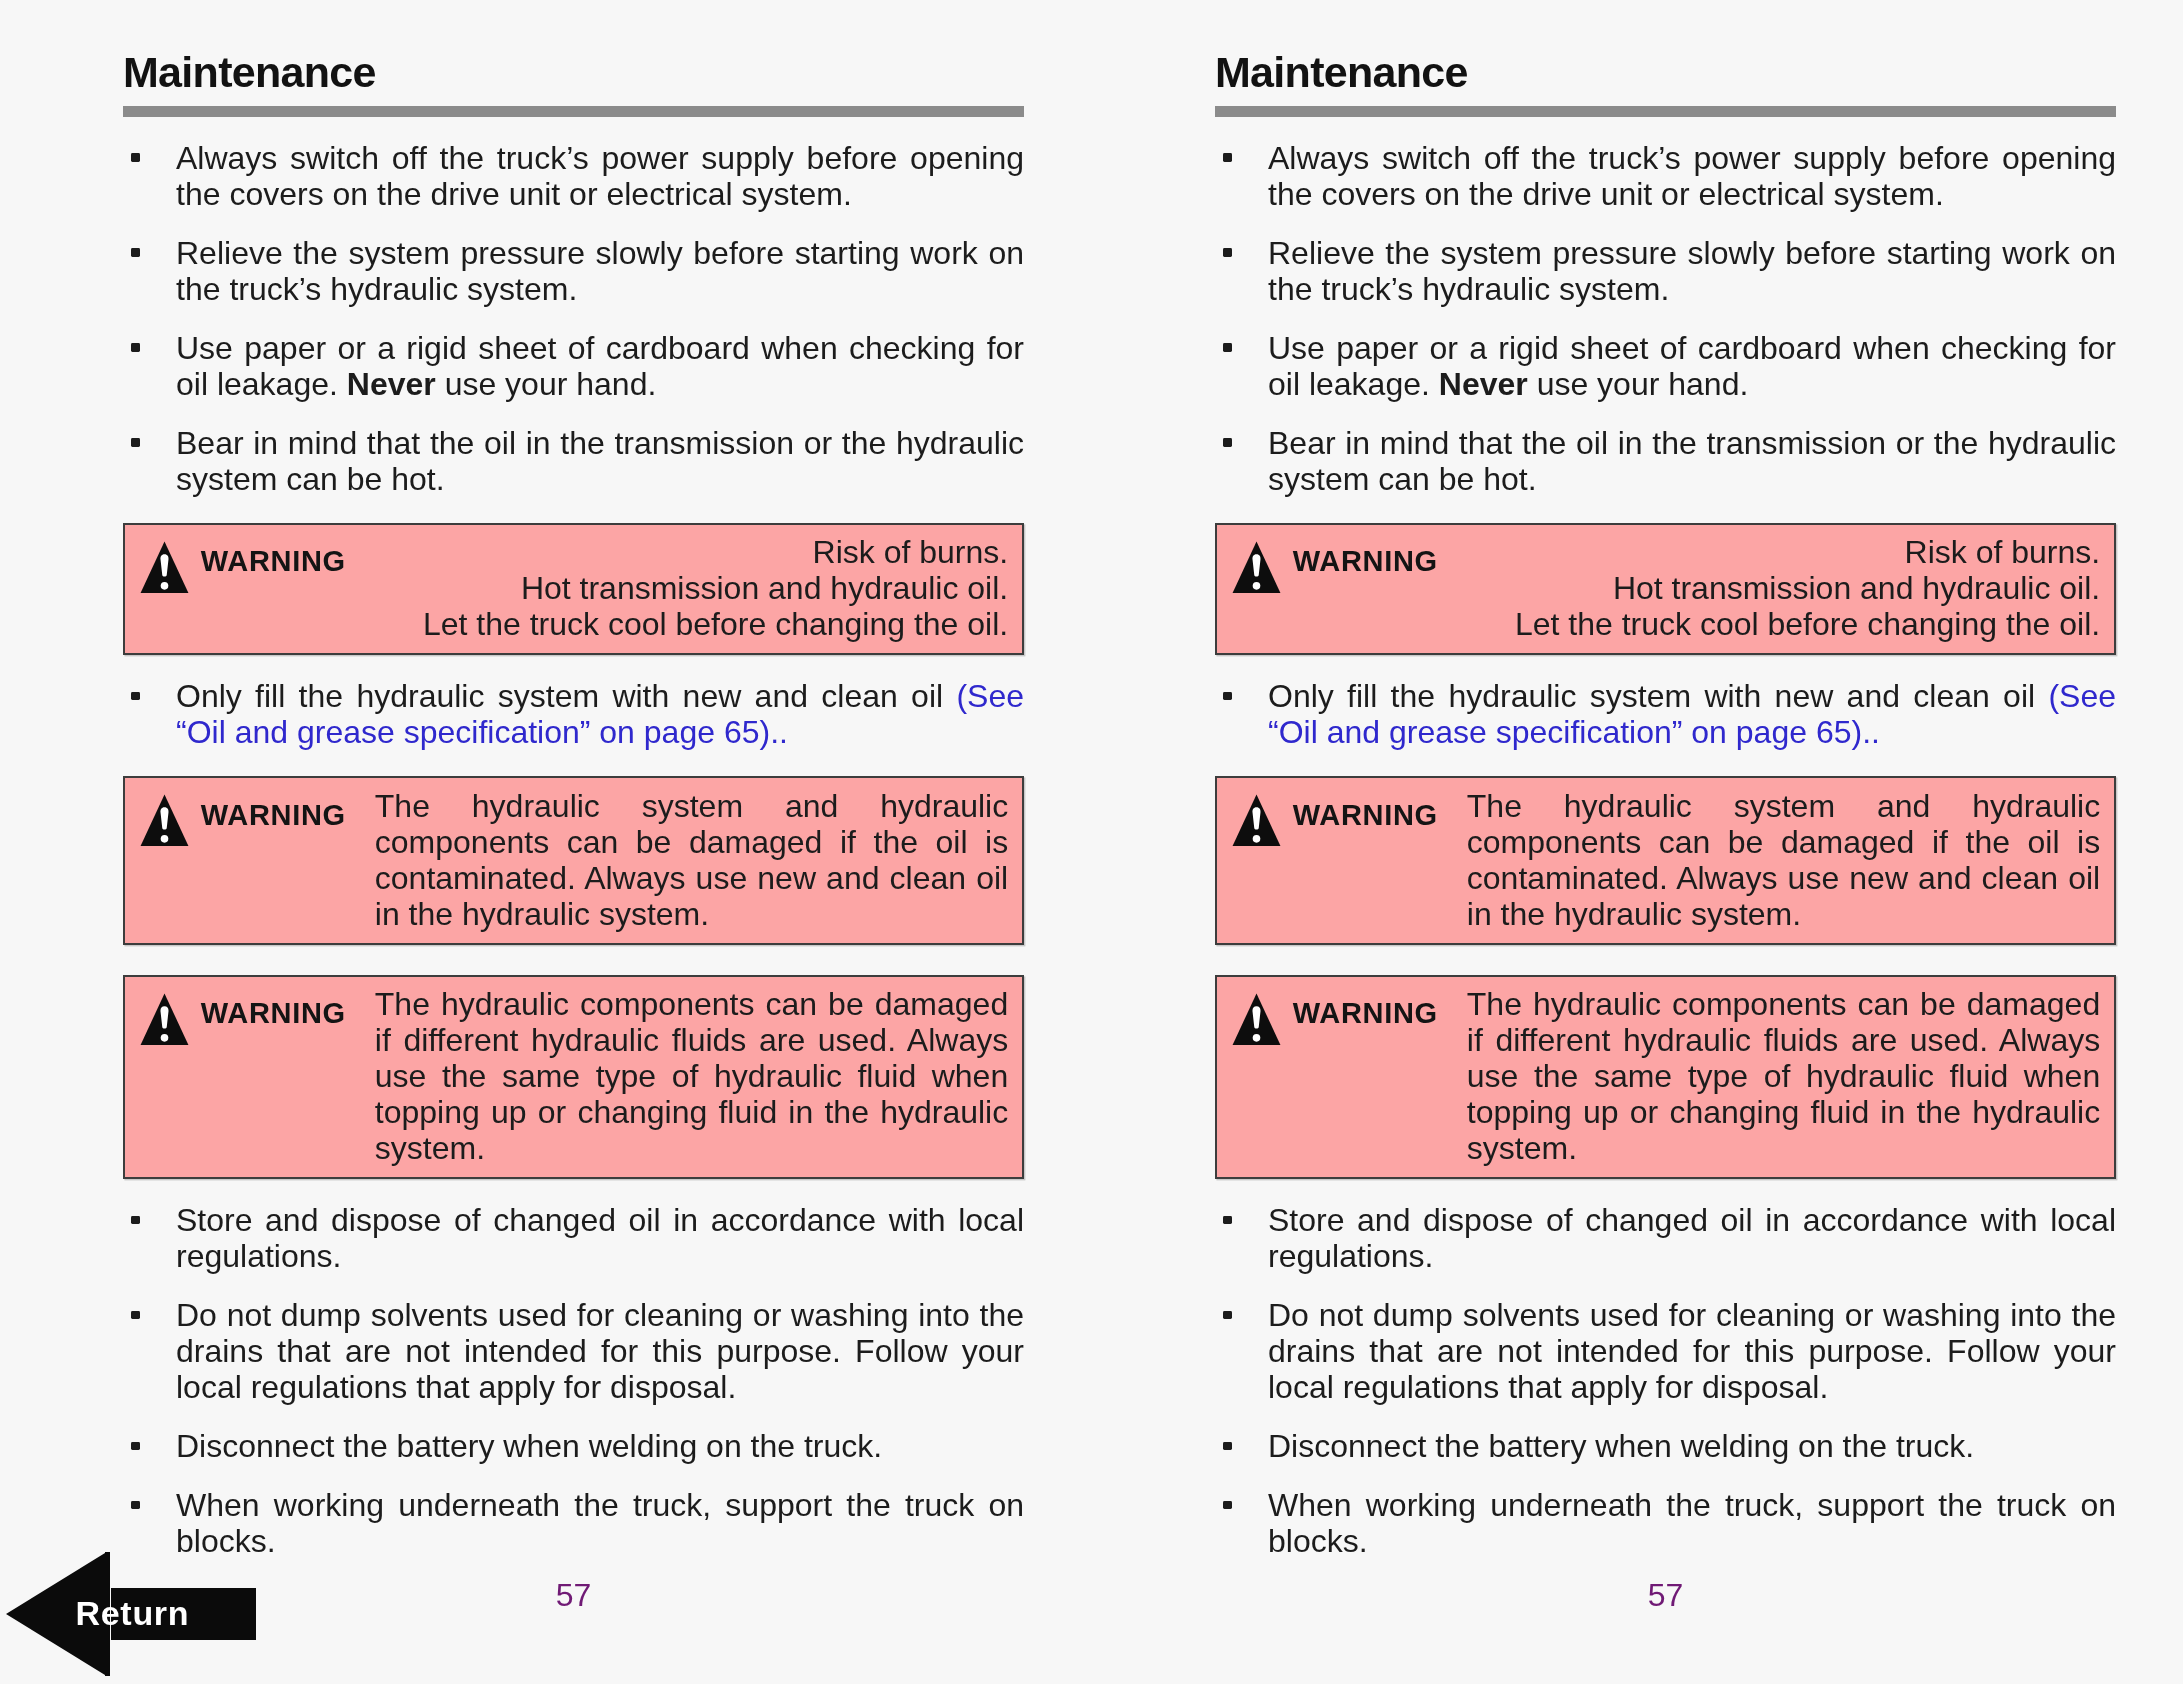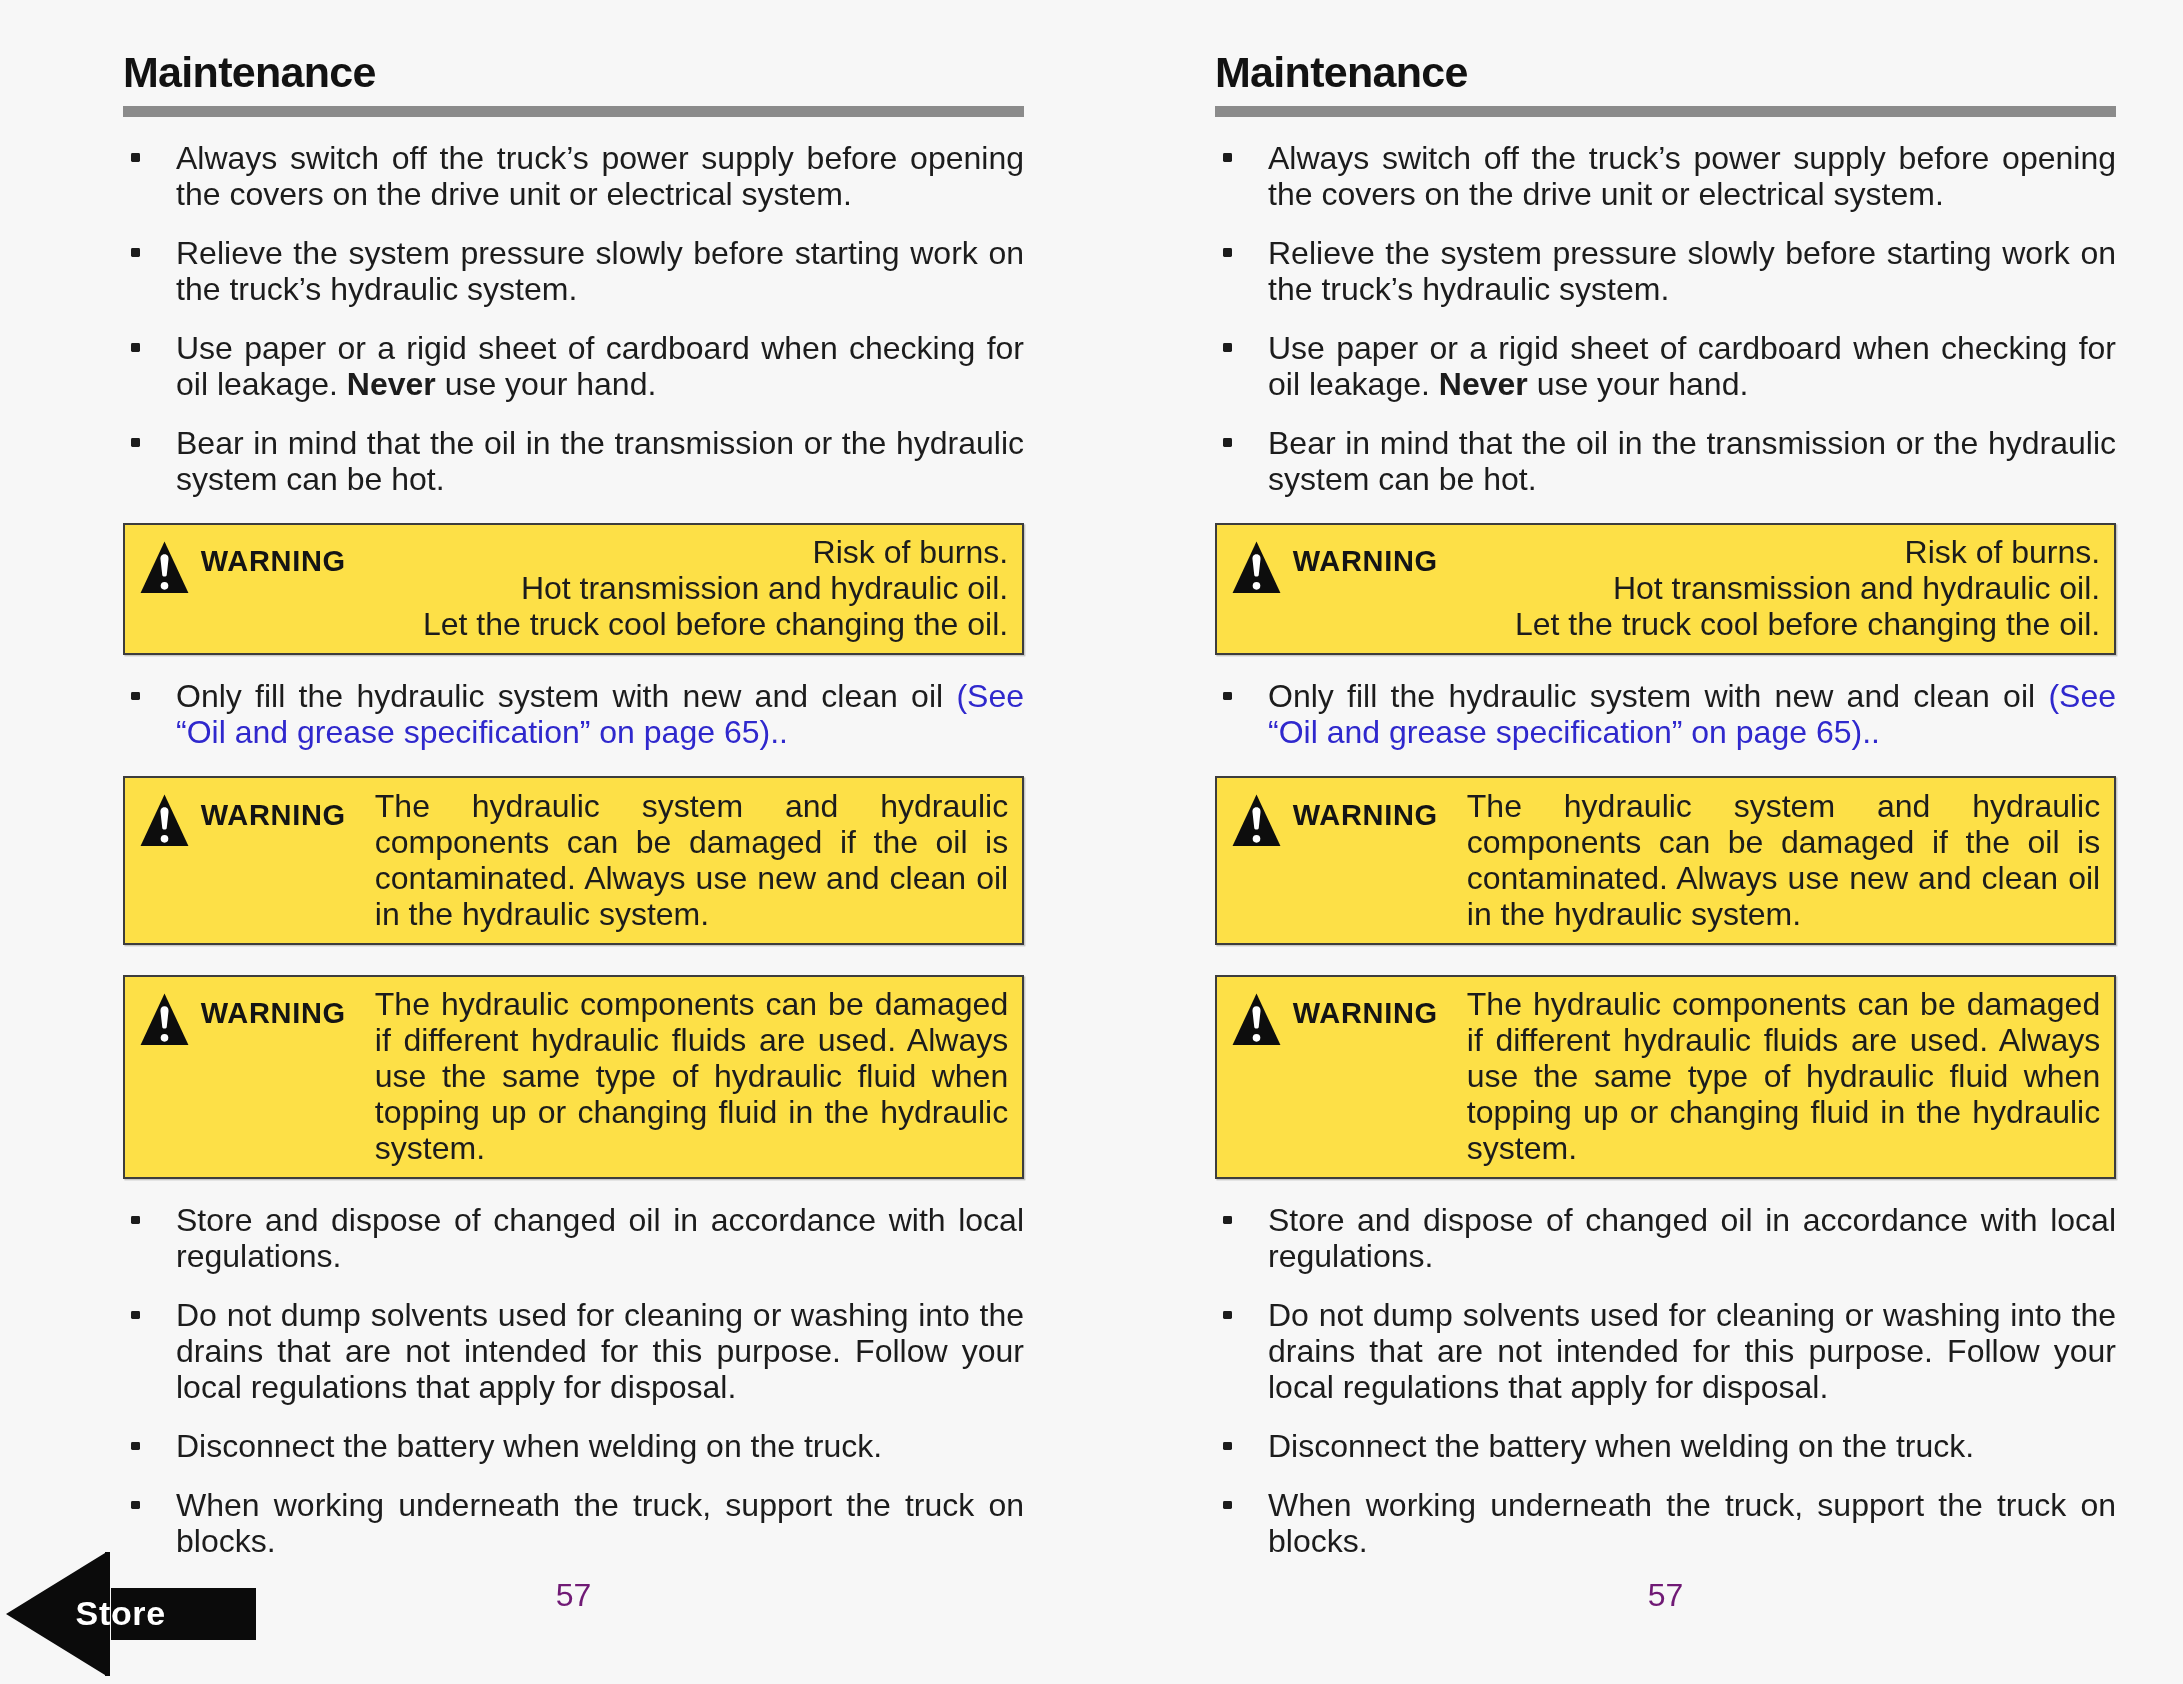--- a/index.html
+++ b/index.html
@@ -45,21 +45,21 @@
     position: absolute; left: 8.3px; top: 13.8px;
     width: 9px; height: 8.3px;
     background: #1c1c1c;
     border-radius: 1.4px;
   }
   .bullet b { font-weight: bold; }
   .link { color: #2f28cd; text-decoration: none; cursor: pointer; }
   .warn-box {
     display: flex;
     margin-top: 26px;
-    background: #fde047;
+    background: #fca5a5;
     border: 2.1px solid #3d3d3d;
     padding: 9.6px 13.8px 11px 13.8px;
     box-shadow: 1.4px 1.4px 0 #c9c9c9;
   }
   .warn-box.gap-lg { margin-top: 30px; }
   .warn-side {
     flex: 0 0 236px;
     display: flex; align-items: flex-start;
   }
   .warn-tri { width: 51px; height: 55px; margin-top: 5.5px; flex: none; }
@@ -107,21 +107,21 @@
   }
 </style>
 </head>
 <body>
 
 <section class="page page-left page-slot">
   <div class="return-btn">
     <span class="return-head"></span>
     <span class="return-bar"></span>
     <span class="return-tail"></span>
-    <span class="return-label">Store</span>
+    <span class="return-label">Return</span>
   </div>
 
   <div class="content">
 
     <h1 class="doc-title">Maintenance</h1>
     <div class="title-rule"></div>
 
     <ul class="bullets">
       <li class="bullet">
         <span class="dot"></span>

